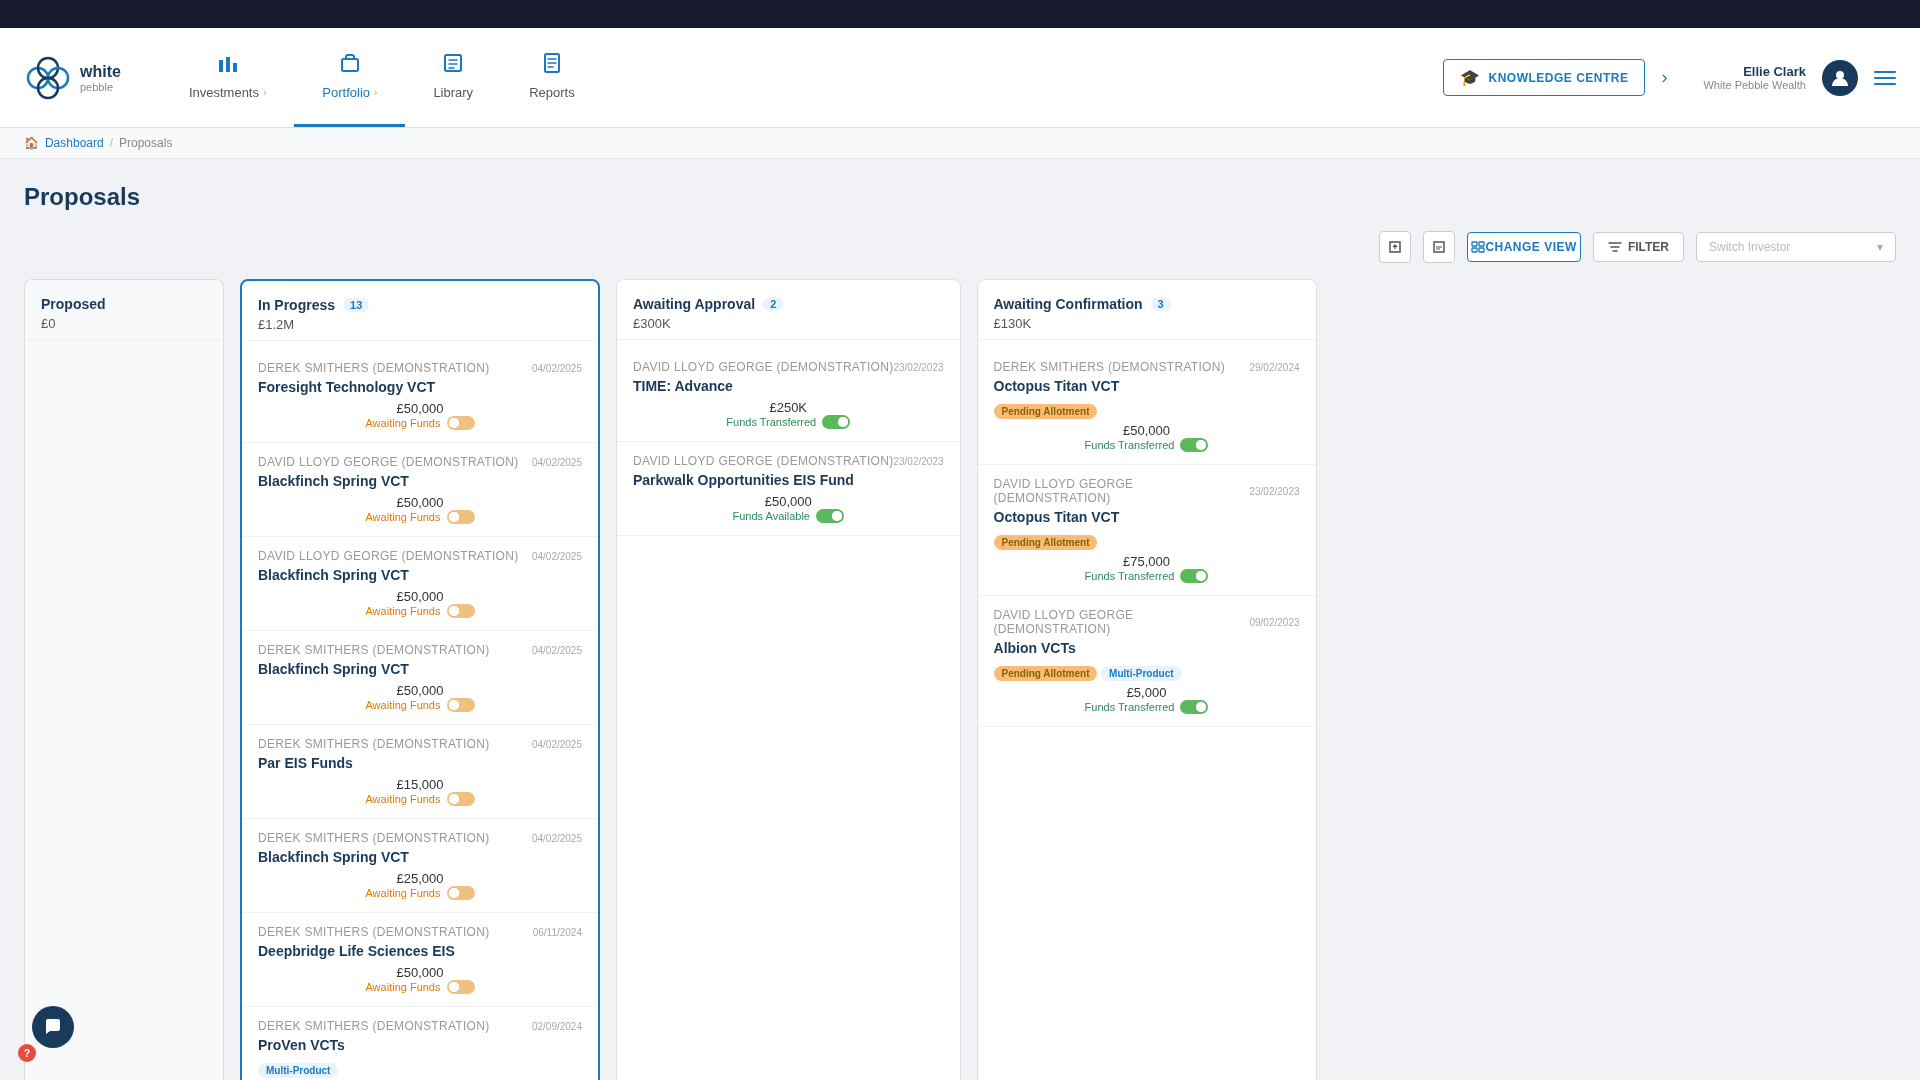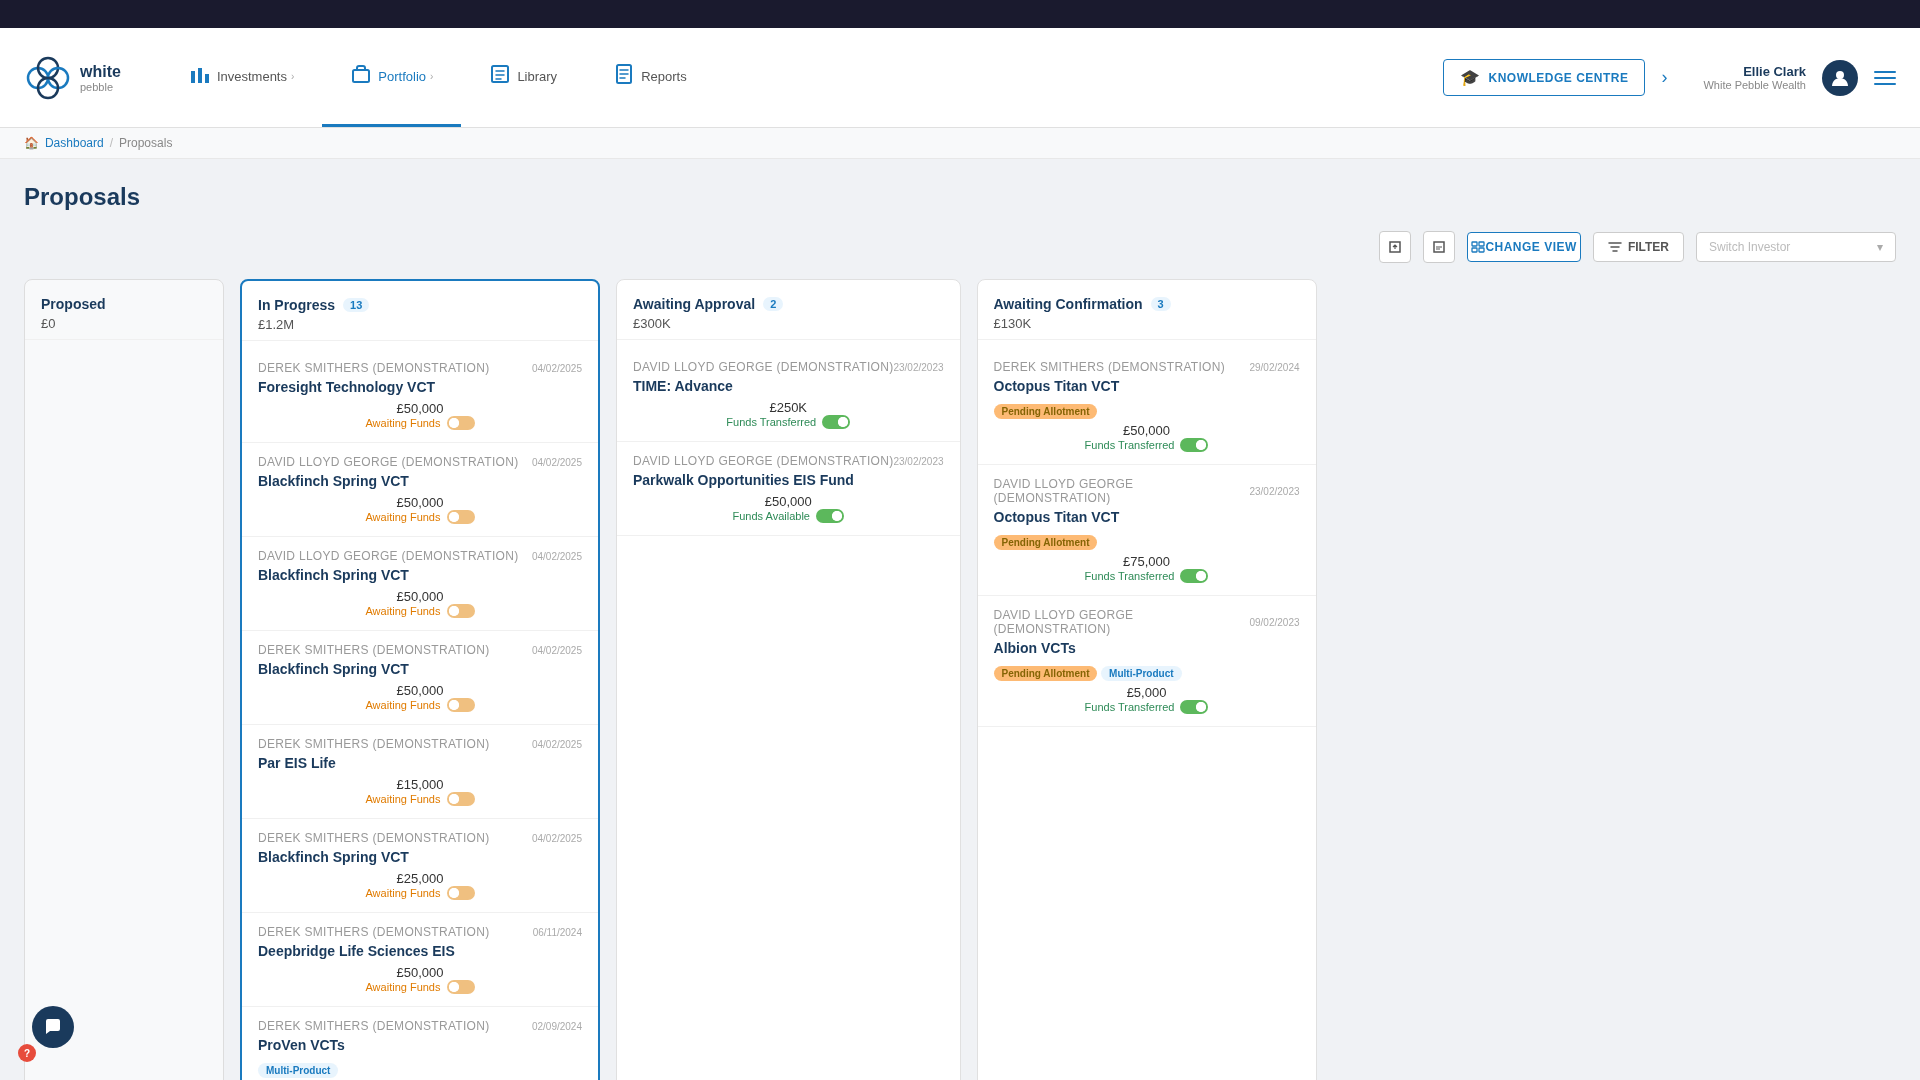--- a/index.html
+++ b/index.html
@@ -7,21 +7,21 @@
 
     
     .top-bar { background: #1a1a2e; height: 28px; width: 100%; }
 
     
     .header { background: #fff; display: flex; align-items: center; padding: 0 24px; height: 100px; border-bottom: 1px solid #e0e0e0; position: relative; }
     .logo { display: flex; align-items: center; gap: 8px; margin-right: 40px; }
     .logo-icon { width: 48px; height: 48px; }
 
     .nav { display: flex; align-items: center; gap: 0; height: 100%; }
-    .nav-item { display: flex; flex-direction: row; align-items: center; justify-content: center; padding: 0 28px; height: 100%; cursor: pointer; gap: 6px; border-bottom: 3px solid transparent; text-decoration: none; color: #555; transition: color 0.2s; }
+    .nav-item { display: flex; flex-direction: column; align-items: center; justify-content: center; padding: 0 28px; height: 100%; cursor: pointer; gap: 6px; border-bottom: 3px solid transparent; text-decoration: none; color: #555; transition: color 0.2s; }
     .nav-item:hover, .nav-item.active { color: #1a7abf; border-bottom-color: #1a7abf; }
     .nav-item .nav-label { font-size: 13px; font-weight: 500; }
     .nav-icon { font-size: 20px; color: #1a7abf; }
 
     .header-right { margin-left: auto; display: flex; align-items: center; gap: 16px; }
     .knowledge-btn { display: flex; align-items: center; gap: 8px; border: 1px solid #1a7abf; color: #1a7abf; padding: 8px 16px; border-radius: 4px; cursor: pointer; font-size: 12px; font-weight: 600; letter-spacing: 0.5px; }
     .knowledge-btn .grad-icon { font-size: 16px; }
     .arrow-icon { color: #1a7abf; font-size: 18px; }
     .user-info { text-align: right; }
     .user-name { font-size: 13px; font-weight: 600; color: #1a3a5c; }
@@ -325,21 +325,21 @@
                 </span>
           </div>
         </div>
       </div>
 
       <div class="proposal-card">
         <div class="card-meta">
           <span class="card-investor">DEREK SMITHERS (DEMONSTRATION)</span>
           <span class="card-date">04/02/2025</span>
         </div>
-        <div class="card-fund">Par EIS Life</div>
+        <div class="card-fund">Par EIS Funds</div>
 
         <div class="card-footer">
           <span class="card-amount">£15,000</span>
           <div class="card-status">
             <span style="color:#e07b00;">Awaiting Funds</span>
             <span class="toggle toggle-off" style="position:relative;background:#f0c080;display:inline-block;width:28px;height:14px;border-radius:7px;">
                   <span style="position:absolute;width:10px;height:10px;border-radius:50%;background:white;top:2px;left:2px;display:block;"></span>
                 </span>
           </div>
         </div>

